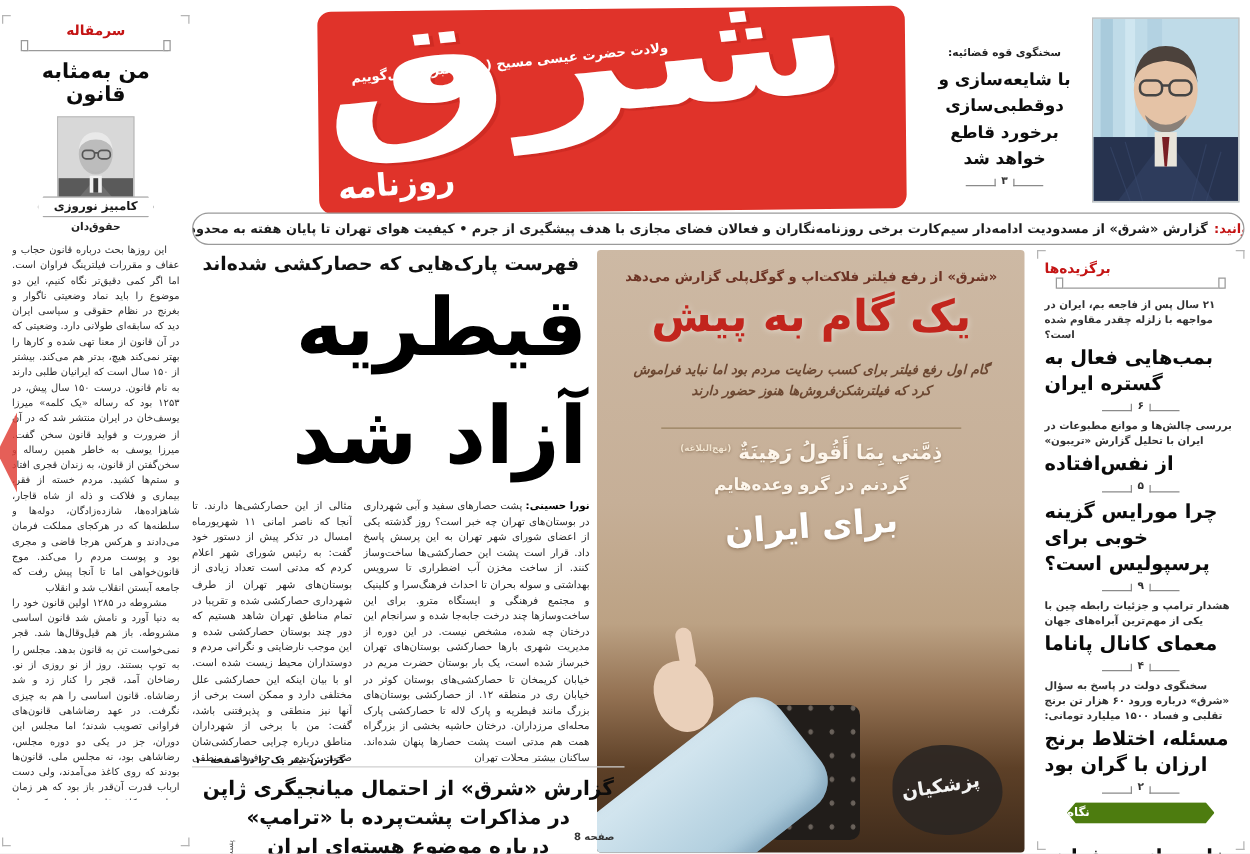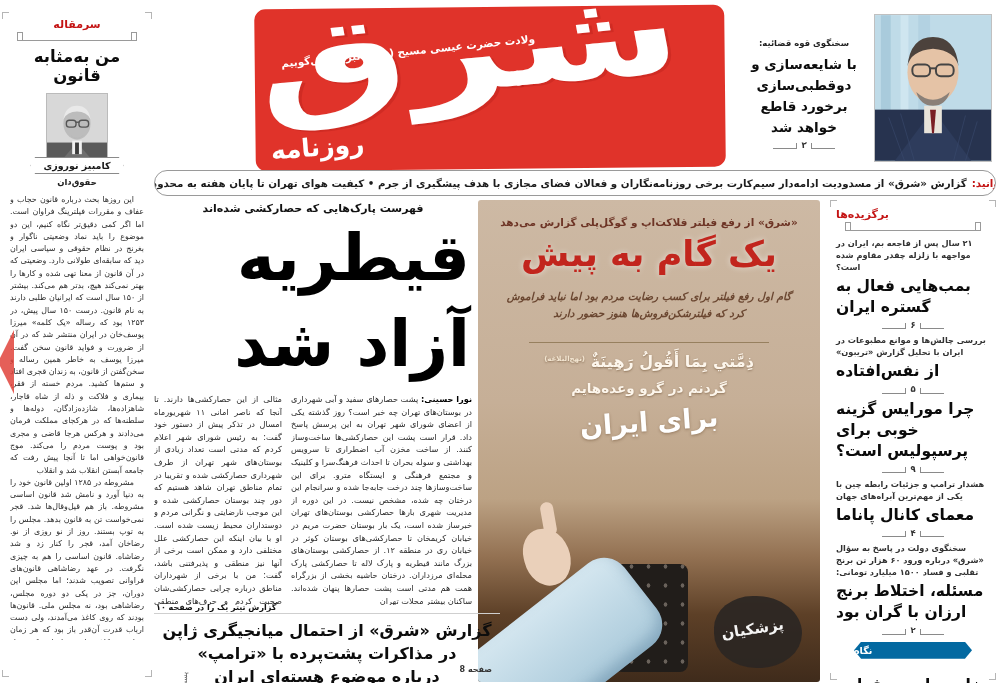--- a/index.html
+++ b/index.html
@@ -55,21 +55,21 @@
   .ed-body { margin-top:7px; height:446px; overflow:hidden; font-size:7.9px; line-height:12.3px; text-align:justify; color:#2a2a2a; }
   .ed-body p { text-indent:10px; }
   .ribbon { position:absolute; left:-4px; top:318px; width:16px; height:64px; background:rgba(224,67,59,.85); clip-path:polygon(100% 0,100% 100%,0 50%); }
 
   
   .leftcol { position:absolute; top:200px; right:4px; width:166px; height:480px; padding:8px 6px; text-align:left; }
   .hl-sec { color:#c41414; font-weight:bold; font-size:11px; letter-spacing:2px; }
   .hl-kicker { font-size:8.2px; font-weight:bold; color:#333; line-height:12px; margin-top:4px; }
   .hl-kicker:empty { display:none; }
   .hl-title { font-size:15.5px; font-weight:bold; color:#0b0b0b; line-height:1.35; margin-top:3px; }
-  .badge { width:118px; height:17px; margin:6px auto 16px; background:#0369a1; color:#fff; font-size:9.5px; font-weight:bold; line-height:17px; clip-path:polygon(6% 0,94% 0,100% 50%,94% 100%,6% 100%,0 50%); }
+  .badge { width:118px; height:17px; margin:6px auto 16px; background:#4d7c0f; color:#fff; font-size:9.5px; font-weight:bold; line-height:17px; clip-path:polygon(6% 0,94% 0,100% 50%,94% 100%,6% 100%,0 50%); }
 
   
   .vcap { position:absolute; top:672px; right:820px; width:466px; font-size:7.4px; color:#555; white-space:nowrap; transform:rotate(-90deg); transform-origin:top right; overflow:hidden; }
   .card { position:absolute; top:200px; right:180px; width:342px; height:482px; overflow:hidden; border-radius:3px;
           background:linear-gradient(180deg,#cdb9a4 0%,#c6af97 42%,#bca284 62%,#937152 74%,#5d4027 86%,#3f2b1b 100%); }
   .card .kick { position:absolute; top:16px; width:100%; text-align:center; font-size:10.5px; font-weight:bold; color:#6d3425; }
   .card .head { position:absolute; top:34px; width:100%; text-align:center; font-size:35px; font-weight:bold; color:#c2251d; text-shadow:0 0 6px rgba(255,255,255,.55); }
   .card .deck { position:absolute; top:88px; right:8%; width:84%; text-align:center; font-size:10.5px; font-weight:bold; color:#6b4731; line-height:1.6;font-style:italic; }
   .card .div { position:absolute; top:142px; right:15%; width:70%; border-bottom:1px solid #97805f; }
   .card .qar { position:absolute; top:152px; width:100%; text-align:center; font-size:16px; font-weight:bold; color:#fdf6ec; text-shadow:0 1px 2px rgba(90,60,30,.5); }
@@ -80,21 +80,21 @@
   .s-obj { position:absolute; bottom:14px; right:18px; width:88px; height:72px; background:#2b2623; border-radius:46% 54% 50% 50%; opacity:.92; }
   .s-phone { position:absolute; bottom:10px; right:132px; width:74px; height:108px; background:#211d1a; border-radius:8px;
              background-image:radial-gradient(#6a625b 1.6px, transparent 2.2px); background-size:17px 19px; background-position:9px 12px; }
   .s-sleeve { position:absolute; bottom:-26px; left:-34px; width:220px; height:104px; background:linear-gradient(180deg,#d5e7f0,#a9c9da); border-radius:26px; transform:rotate(-38deg); box-shadow:inset 0 -8px 14px rgba(70,110,140,.35); }
   .s-hand { position:absolute; bottom:96px; left:46px; width:46px; height:58px; background:#ead0ba; border-radius:45% 55% 48% 52%; transform:rotate(-14deg); }
   .s-finger { position:absolute; bottom:146px; left:64px; width:13px; height:34px; background:#ead0ba; border-radius:7px; transform:rotate(-10deg); }
   .sig { position:absolute; bottom:44px; right:36px; font-size:15px; font-weight:bold; color:#fff; transform:rotate(-9deg); opacity:.95; }
 
   
   .lead { position:absolute; top:202px; right:528px; width:318px; height:410px; }
-  .lead-kicker { text-align:center; font-size:11px; font-weight:bold; color:#111; }
+  .lead-kicker { text-align:center; font-size:15px; font-weight:bold; color:#111; }
   .lead-h { text-align:right; font-weight:bold; font-size:64px; line-height:86px; color:#000; letter-spacing:-1px; padding-right:2px; }
   .lead-cols { display:flex; gap:9px; margin-top:6px; height:212px; overflow:hidden; }
   .lead-col1 { width:181px; } .lead-col2 { width:128px; }
   .lead-cols p { font-size:8.2px; line-height:12.6px; text-align:justify; color:#2a2a2a; height:100%; overflow:hidden; }
   .byline { color:#000; }
   .lead-cont { position:absolute; bottom:0px; left:2px; font-size:8px; font-weight:bold; color:#111; }
 
   
   .tokyo { position:absolute; top:613px; right:500px; width:346px; height:67px; border-top:1px solid #cfcfcf; padding-top:5px; text-align:center; }
   .tk-kicker { font-size:16px; font-weight:bold; color:#0d0d0d; line-height:1.45; }

